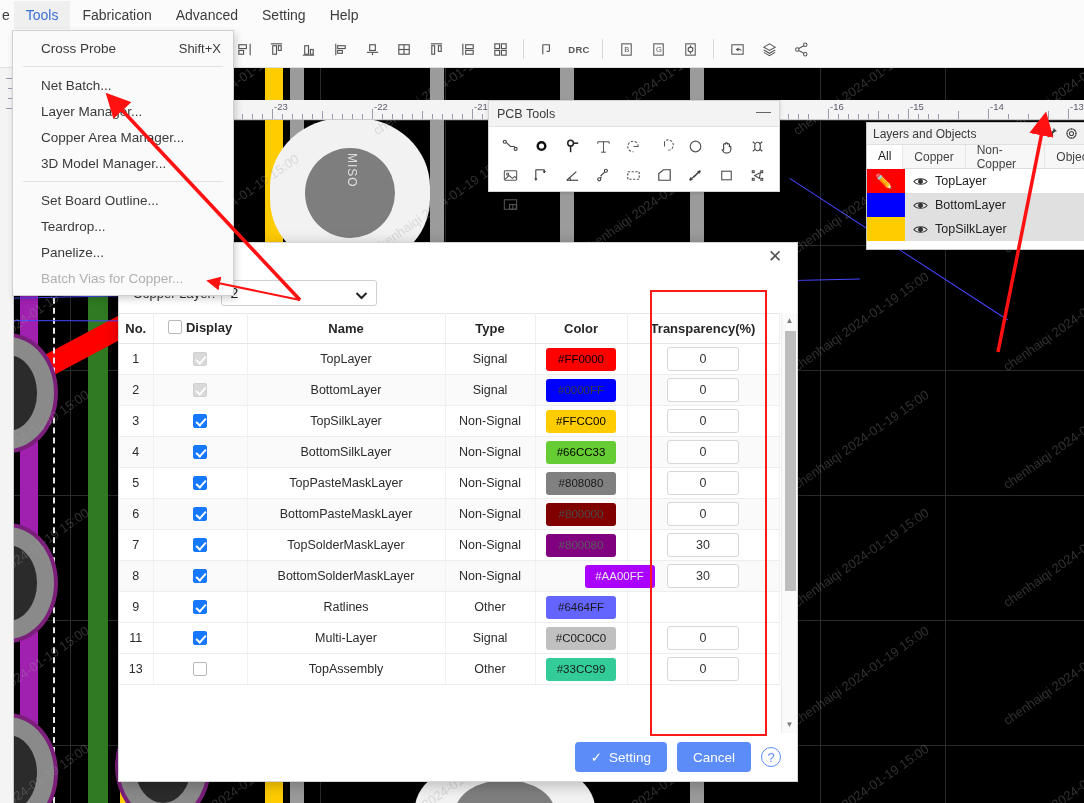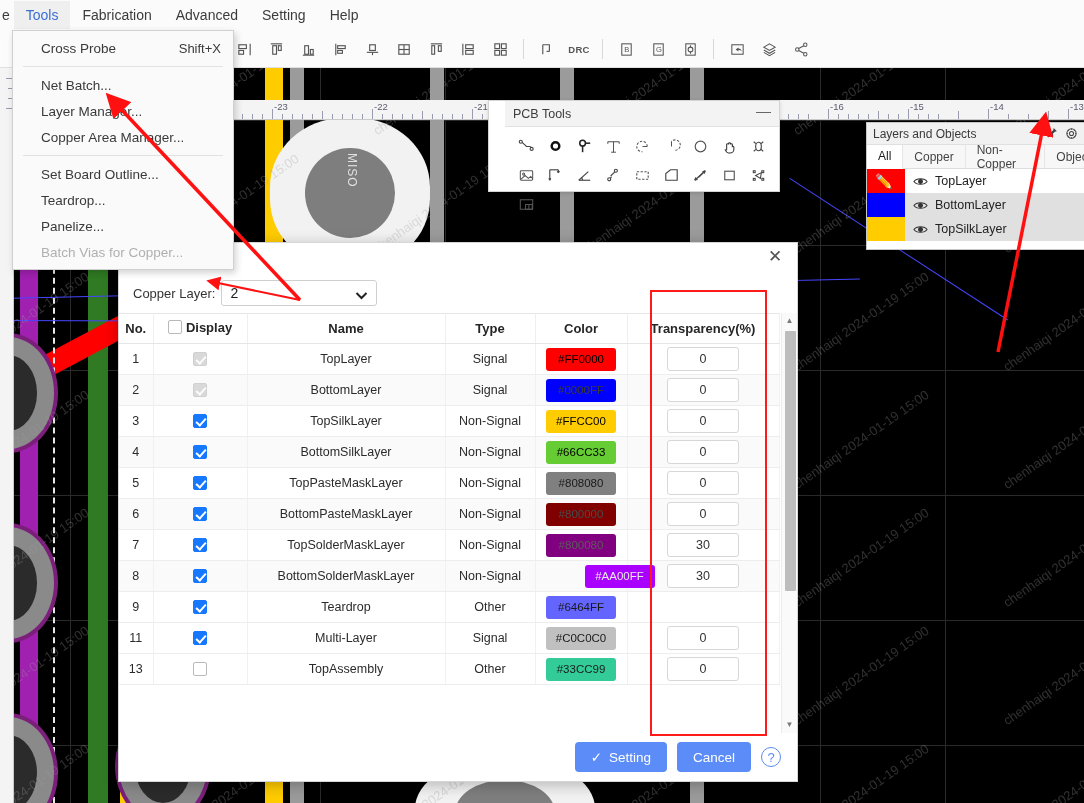--- a/index.html
+++ b/index.html
@@ -93,21 +93,20 @@
     position: absolute; left: 0; top: 68px; width: 14px; height: 735px;
     background: #f4f4f4; border-right: 1px solid #c9c9c9; z-index: 4;
   }
   .ruler-left .tick { position: absolute; right: 0; height: 1px; background: #9a9ab0; }
 
   
   .pcbtools {
     position: absolute; left: 488px; top: 100px; width: 292px; height: 92px;
     background: #fff; border: 1px solid #d4d4d4; box-shadow: 0 1px 4px rgba(0,0,0,.14);
     z-index: 12;
-    padding-left: 16px;
   }
   .pcbtools .hdr {
     height: 26px; background: #f3f3f3; border-bottom: 1px solid #e2e2e2;
     display: flex; align-items: center; padding: 0 8px; font-size: 12.5px; color: #3c3c3c;
   }
   .pcbtools .hdr .title { flex: 1; }
   .pcbtools .hdr .min { font-size: 15px; color: #666; line-height: 10px; padding-bottom: 6px; }
   .pcbtools .grid { padding: 5px 7px; display: grid; grid-template-columns: repeat(9, 1fr); gap: 1px; }
   .pcbtools .tool {
     height: 28px; display: flex; align-items: center; justify-content: center; color: #444;
@@ -744,20 +743,21 @@
 
   <div class="dropdown">
     <div class="dd-item">
       <span>Cross Probe</span>
       <span class="sc">Shift+X</span>
     </div>
     <div class="dd-sep"></div>
     <div class="dd-item">Net Batch...</div>
     <div class="dd-item">Layer Manager...</div>
     <div class="dd-item">Copper Area Manager...</div>
+    <div class="dd-item">3D Model Manager...</div>
     <div class="dd-sep"></div>
     <div class="dd-item">Set Board Outline...</div>
     <div class="dd-item">Teardrop...</div>
     <div class="dd-item">Panelize...</div>
     <div class="dd-item dim">Batch Vias for Copper...</div>
   </div>
 
   <div class="dialog">
     <div class="dlg-top">
       <span class="dlg-close">✕</span>
@@ -851,21 +851,21 @@
               <td class="col-no">8</td>
               <td class="col-disp"><span class="chk on"></span></td>
               <td class="col-name">BottomSolderMaskLayer</td>
               <td class="col-type">Non-Signal</td>
               <td class="col-color"><span class="swatch" style="background: rgb(170, 0, 255); color: rgb(232, 232, 232); margin-left: 48px;">#AA00FF</span></td>
               <td class="col-trans"><input class="tinput" type="text" value="30" style=""></td>
             </tr>
             <tr>
               <td class="col-no">9</td>
               <td class="col-disp"><span class="chk on"></span></td>
-              <td class="col-name">Teardrop</td>
+              <td class="col-name">Ratlines</td>
               <td class="col-type">Other</td>
               <td class="col-color"><span class="swatch" style="background: rgb(100, 100, 255); color: rgb(26, 26, 26);">#6464FF</span></td>
               <td class="col-trans"></td>
             </tr>
             <tr>
               <td class="col-no">11</td>
               <td class="col-disp"><span class="chk on"></span></td>
               <td class="col-name">Multi-Layer</td>
               <td class="col-type">Signal</td>
               <td class="col-color"><span class="swatch" style="background: rgb(192, 192, 192); color: rgb(26, 26, 26);">#C0C0C0</span></td>

